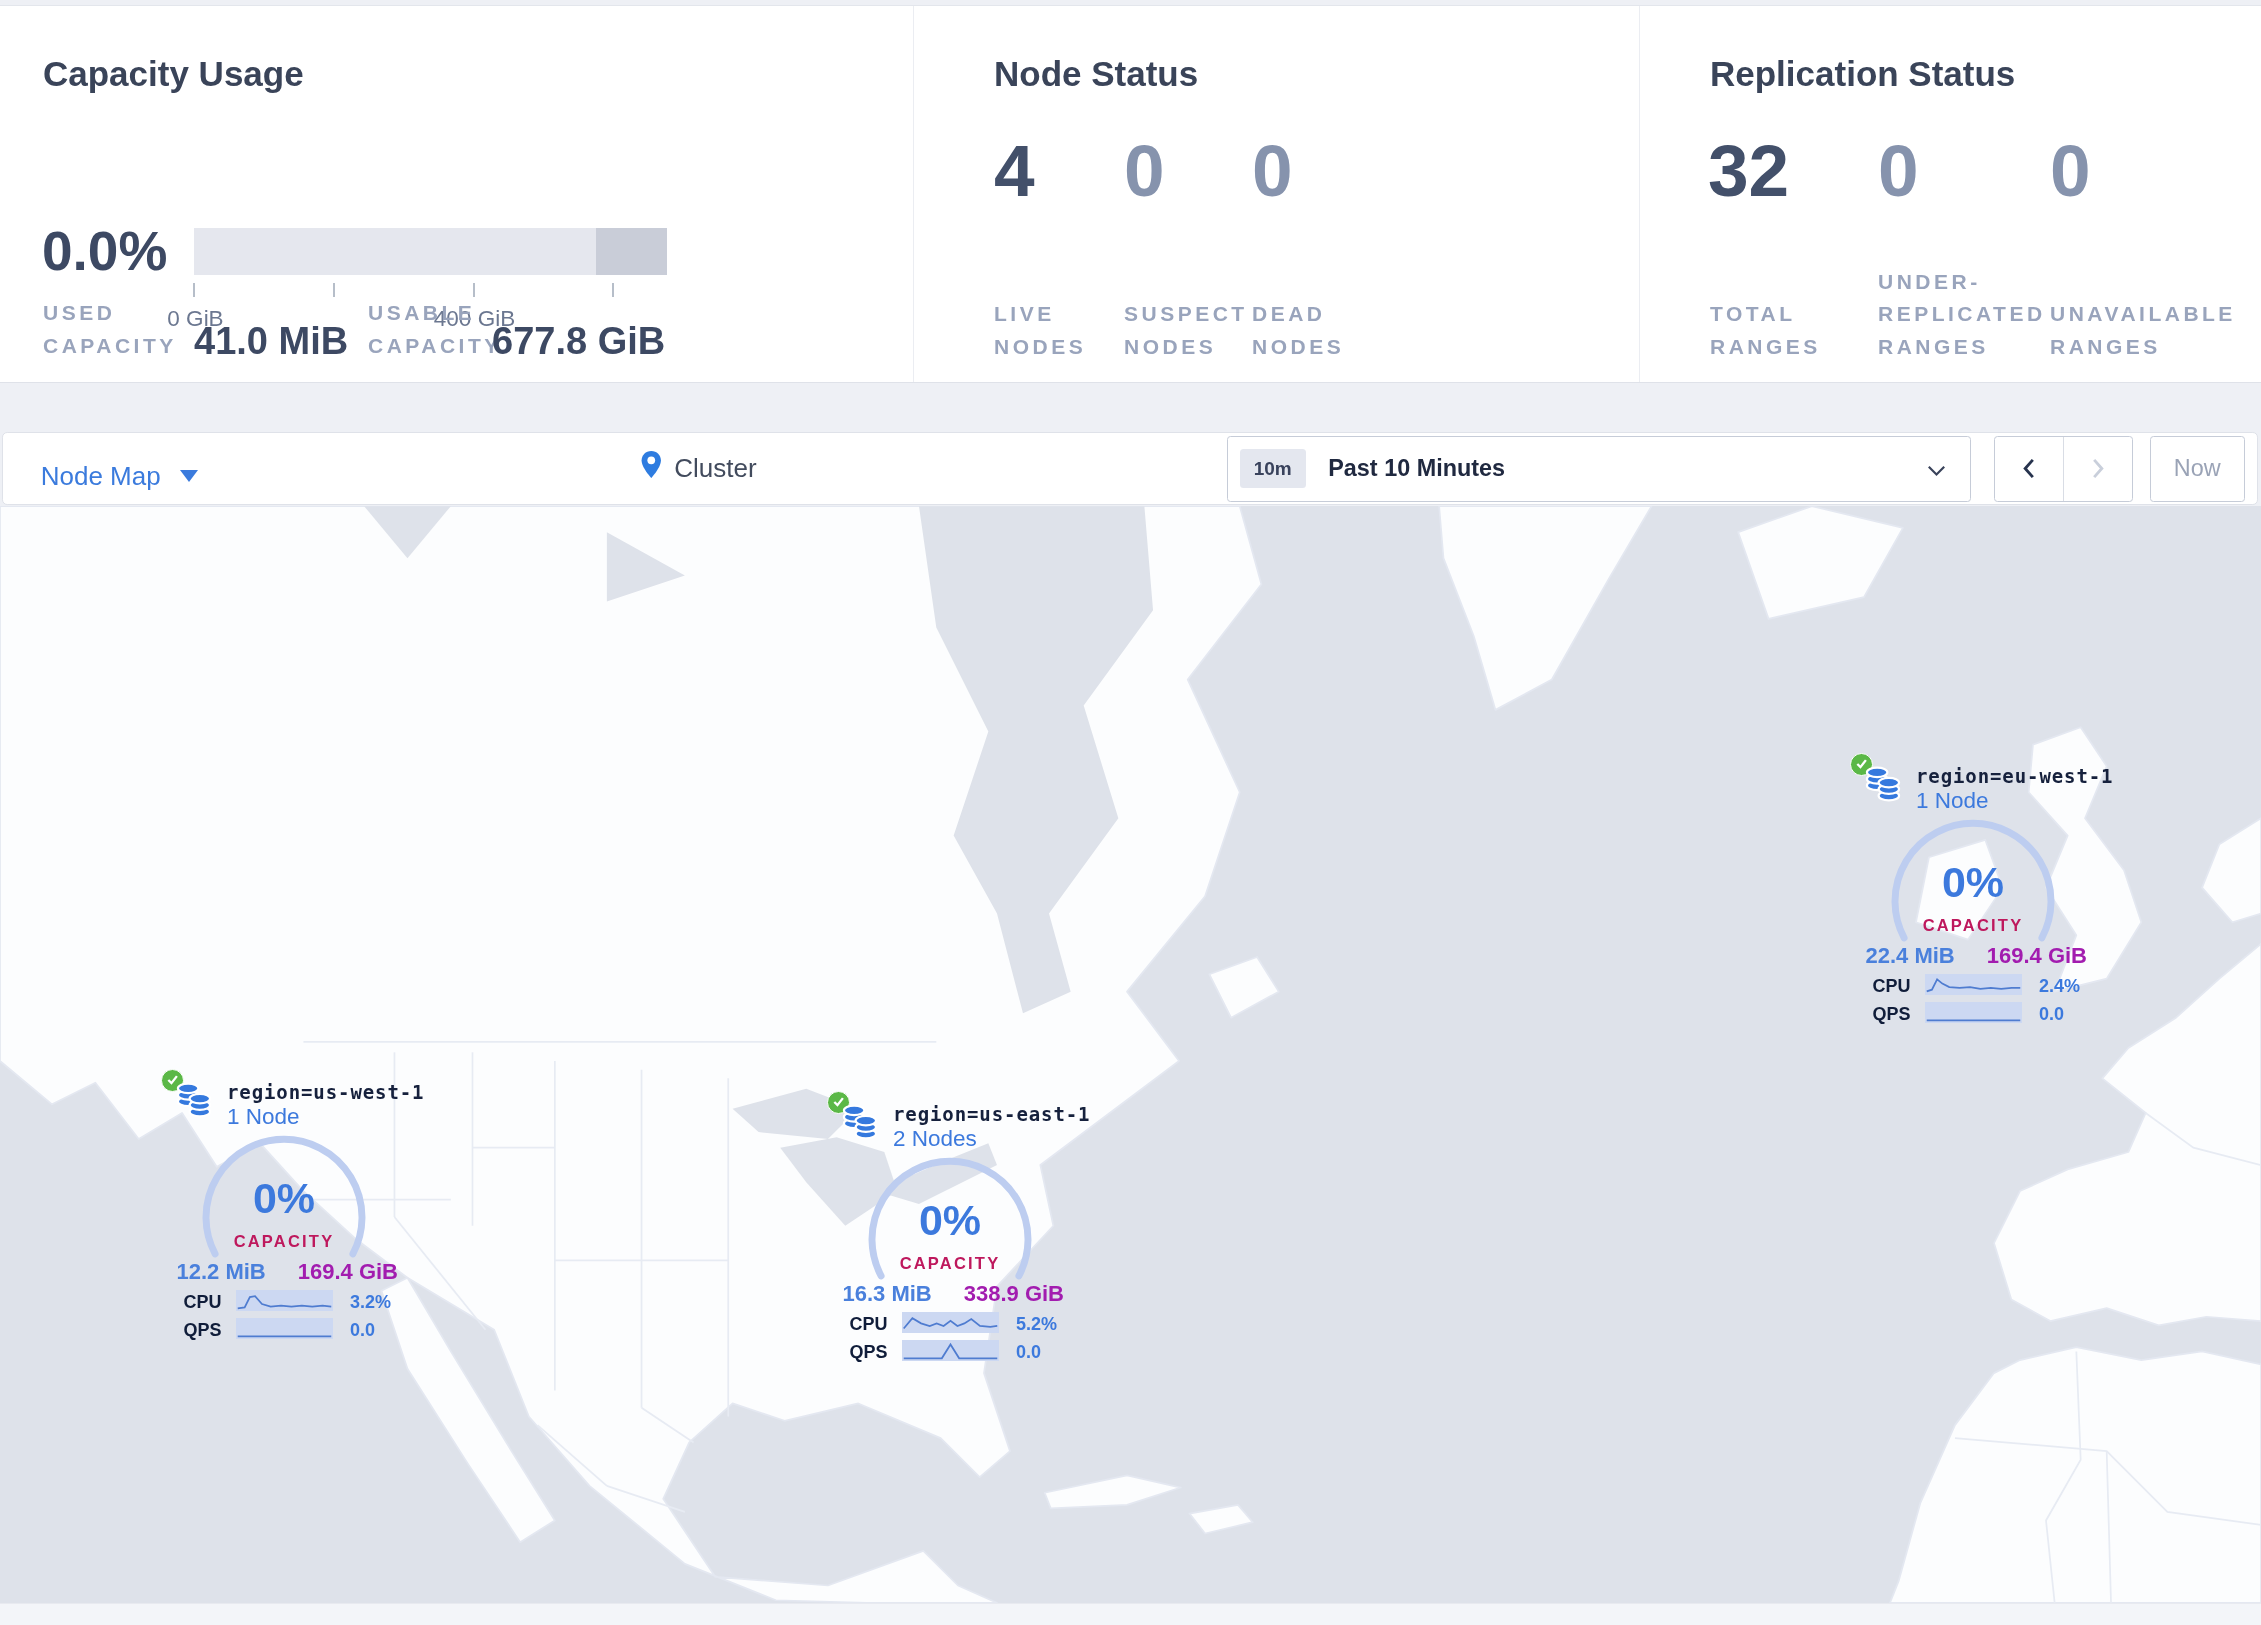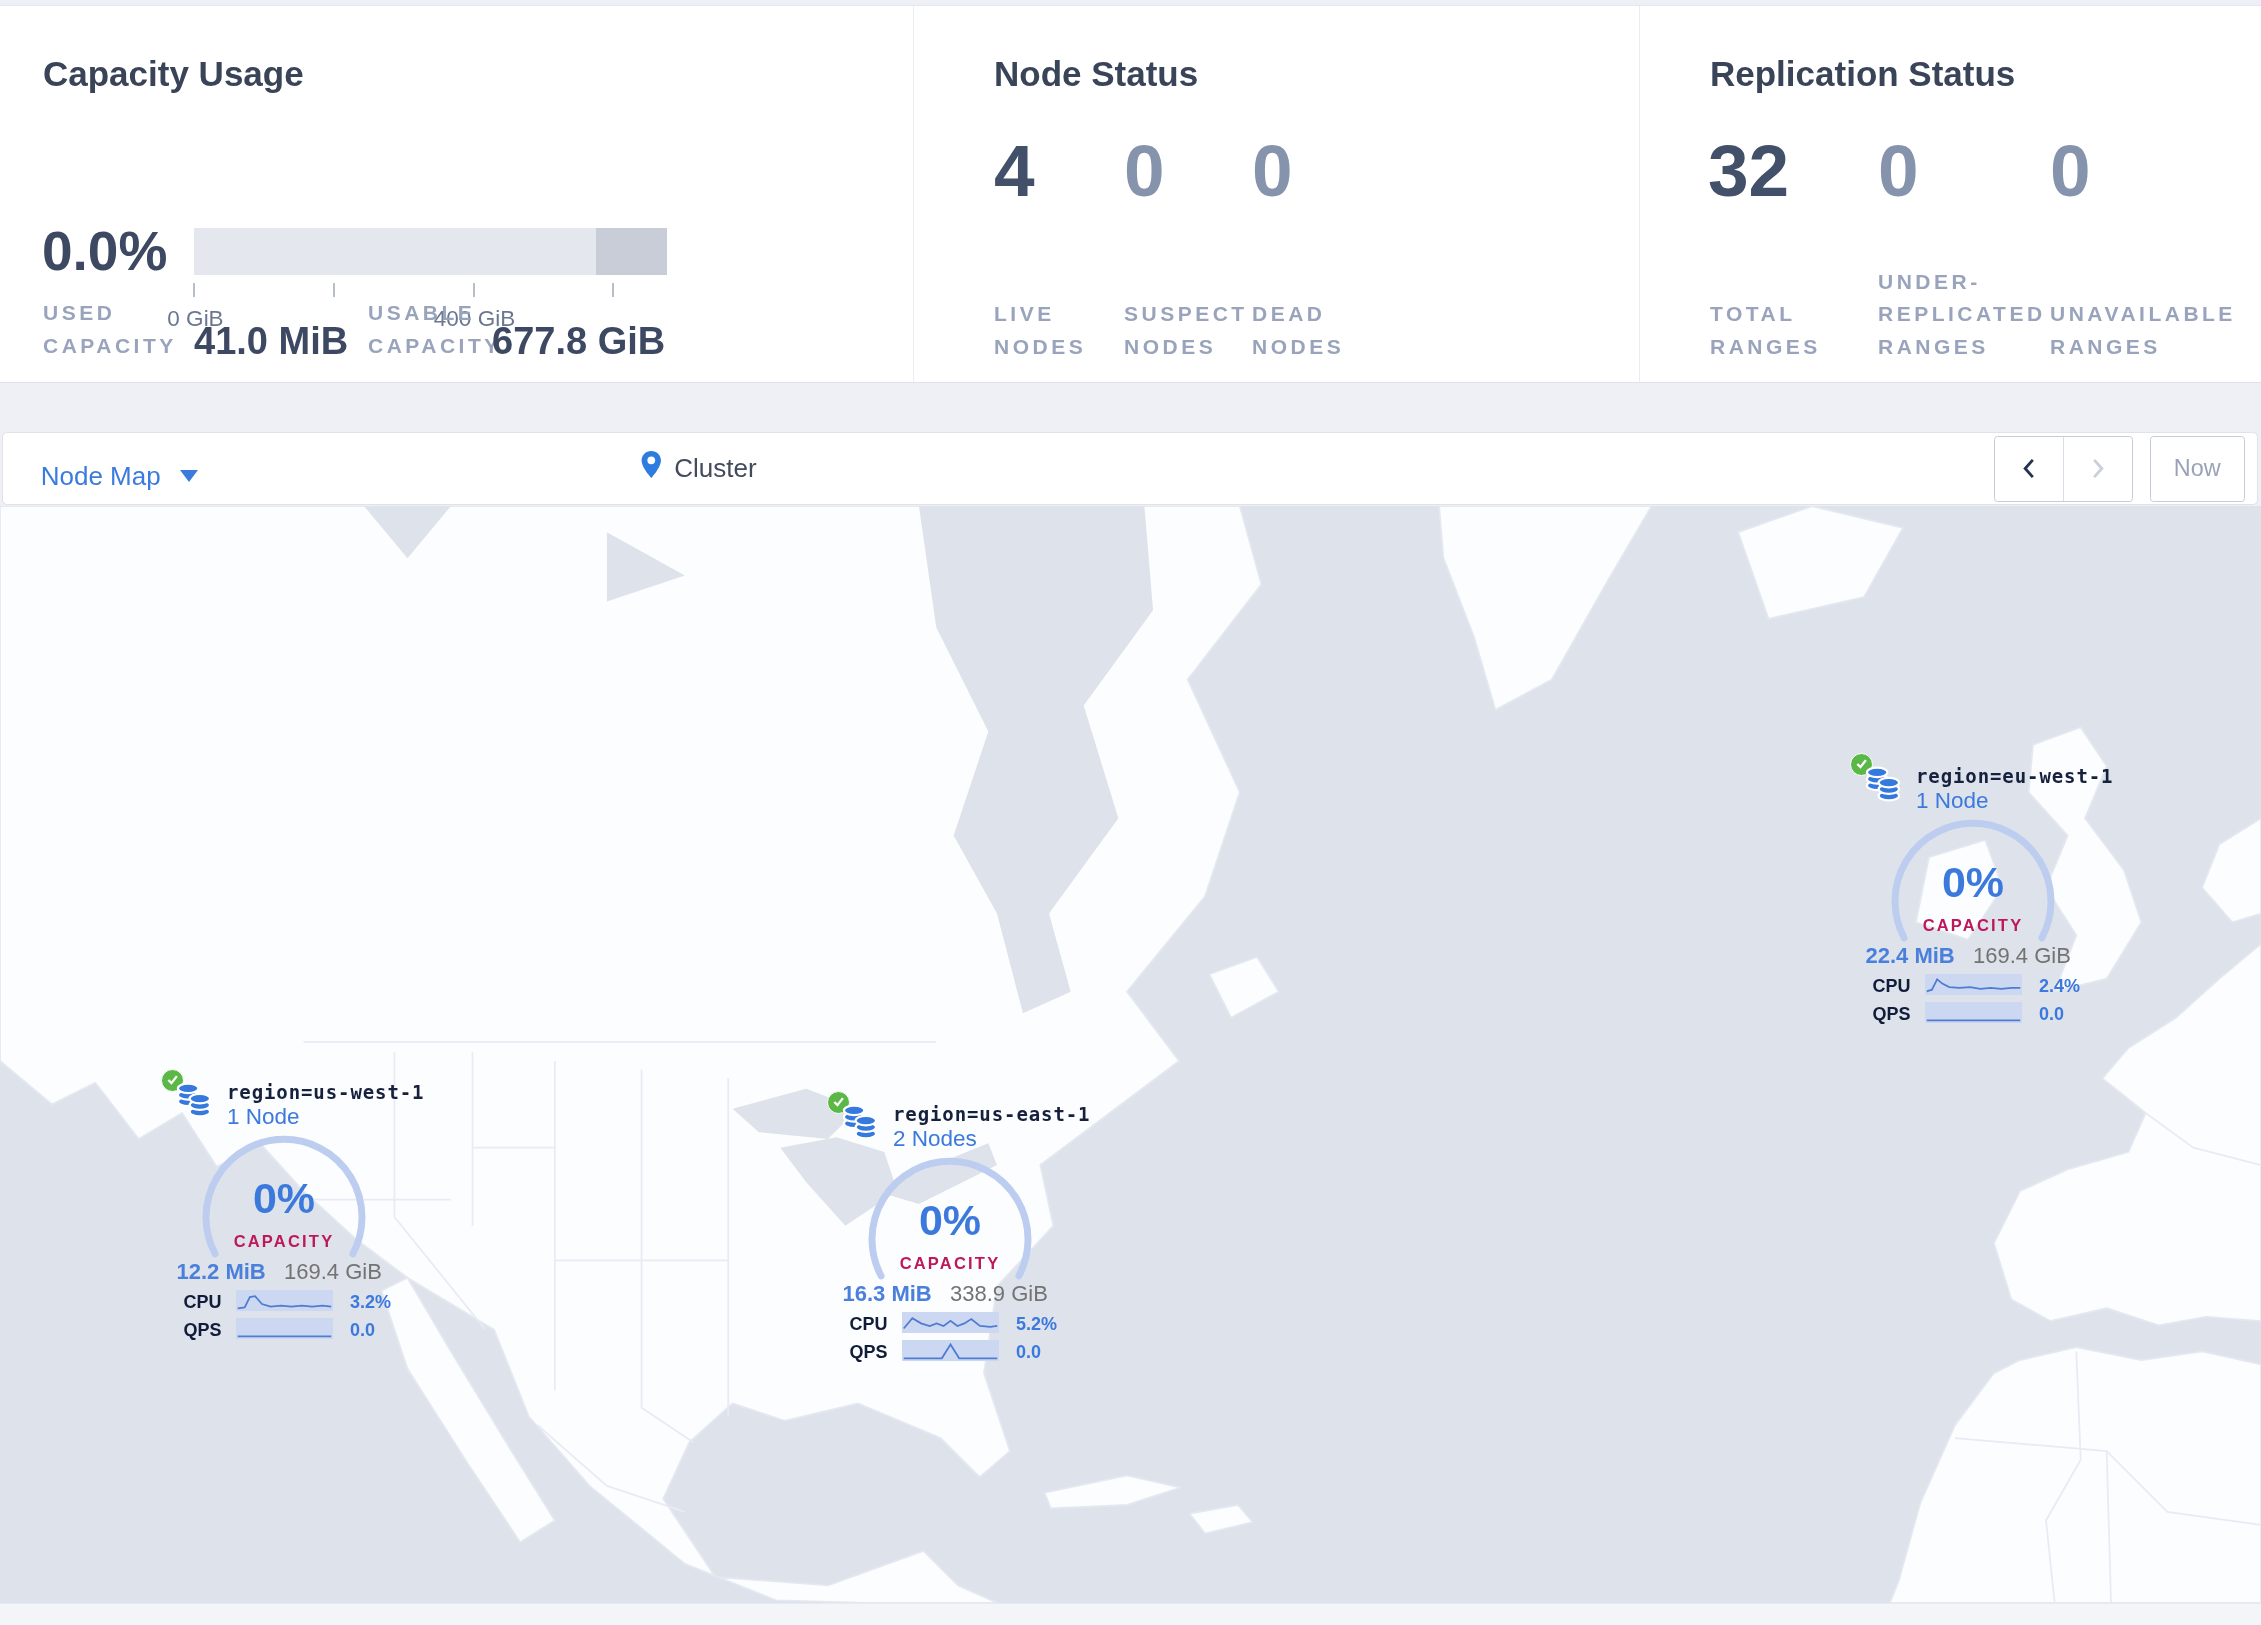--- a/index.html
+++ b/index.html
@@ -61,22 +61,22 @@
   .dbicon{position:absolute;left:21px;top:14px;}
   .r-name{position:absolute;left:73px;top:16px;font-family:"DejaVu Sans Mono",monospace;
           font-size:19px;font-weight:700;letter-spacing:0.9px;color:#16213d;white-space:nowrap;line-height:1.2;}
   .r-nodes{position:absolute;left:73px;top:38px;font-size:22.5px;font-weight:400;color:#3c79dd;line-height:1.2;}
   .gauge{position:absolute;left:38px;top:69px;width:184px;height:130px;}
   .g-pct{position:absolute;left:38px;top:42px;width:184px;text-align:center;font-size:43px;
          font-weight:700;color:#3c79dd;line-height:45px;top:111px;}
   .g-cap{position:absolute;left:38px;top:168px;width:184px;text-align:center;font-size:16.5px;
          font-weight:700;letter-spacing:2.2px;color:#be185d;line-height:16.5px;}
   .v-used{position:absolute;left:22.5px;top:194px;font-size:22px;font-weight:700;color:#4a80dc;}
-  .v-total{position:absolute;left:130px;top:194px;width:114px;text-align:left;font-size:22px;
-           font-weight:400;color:#737373;}
+  .v-total{position:absolute;left:130px;top:194px;width:114px;text-align:right;font-size:22px;
+           font-weight:700;color:#a21caf;}
   .metric-label{position:absolute;left:29.5px;font-size:18px;font-weight:700;color:#101d3a;}
   .metric-value{position:absolute;left:196px;font-size:18px;font-weight:700;color:#3c79dd;}
   .spark{position:absolute;left:82px;width:97px;height:21px;background:#ccd8f2;}
   .row-cpu{top:227px;}
   .row-qps{top:255px;}
   .spark.row-cpu{top:225px;}
   .spark.row-qps{top:253px;}
 </style>
 </head>
 <body>
@@ -132,20 +132,29 @@
       <span class="caret-down"></span>
     </div>
     <div class="breadcrumb">
       <span>
         <svg width="22.5" height="29.5" viewBox="0 0 24 32">
           <path d="M12 1 C6 1 1.5 5.6 1.5 11.4 c0 7.6 10.5 19 10.5 19 s10.5 -11.4 10.5 -19 C22.5 5.6 18 1 12 1 z" fill="#2e7ce0"></path>
           <circle cx="12" cy="11.2" r="4.2" fill="#fff"></circle>
         </svg>
       </span>
       <span>Cluster</span>
+    </div>
+    <div class="timebox">
+      <span class="timebadge">10m</span>
+      <span class="timelabel">Past 10 Minutes</span>
+      <span class="timechev">
+        <svg width="19" height="12" viewBox="0 0 22 14">
+          <polyline points="2,2 11,11 20,2" fill="none" stroke="#39425a" stroke-width="2.5"></polyline>
+        </svg>
+      </span>
     </div>
     <div class="pager">
       <div class="pager-btn first">
         <svg width="14" height="21" viewBox="0 0 14 22">
           <polyline points="11,2 3,11 11,20" fill="none" stroke="#27334e" stroke-width="3"></polyline>
         </svg>
       </div>
       <div class="pager-btn">
         <svg width="14" height="21" viewBox="0 0 14 22">
           <polyline points="3,2 11,11 3,20" fill="none" stroke="#c9cfdb" stroke-width="3"></polyline>

